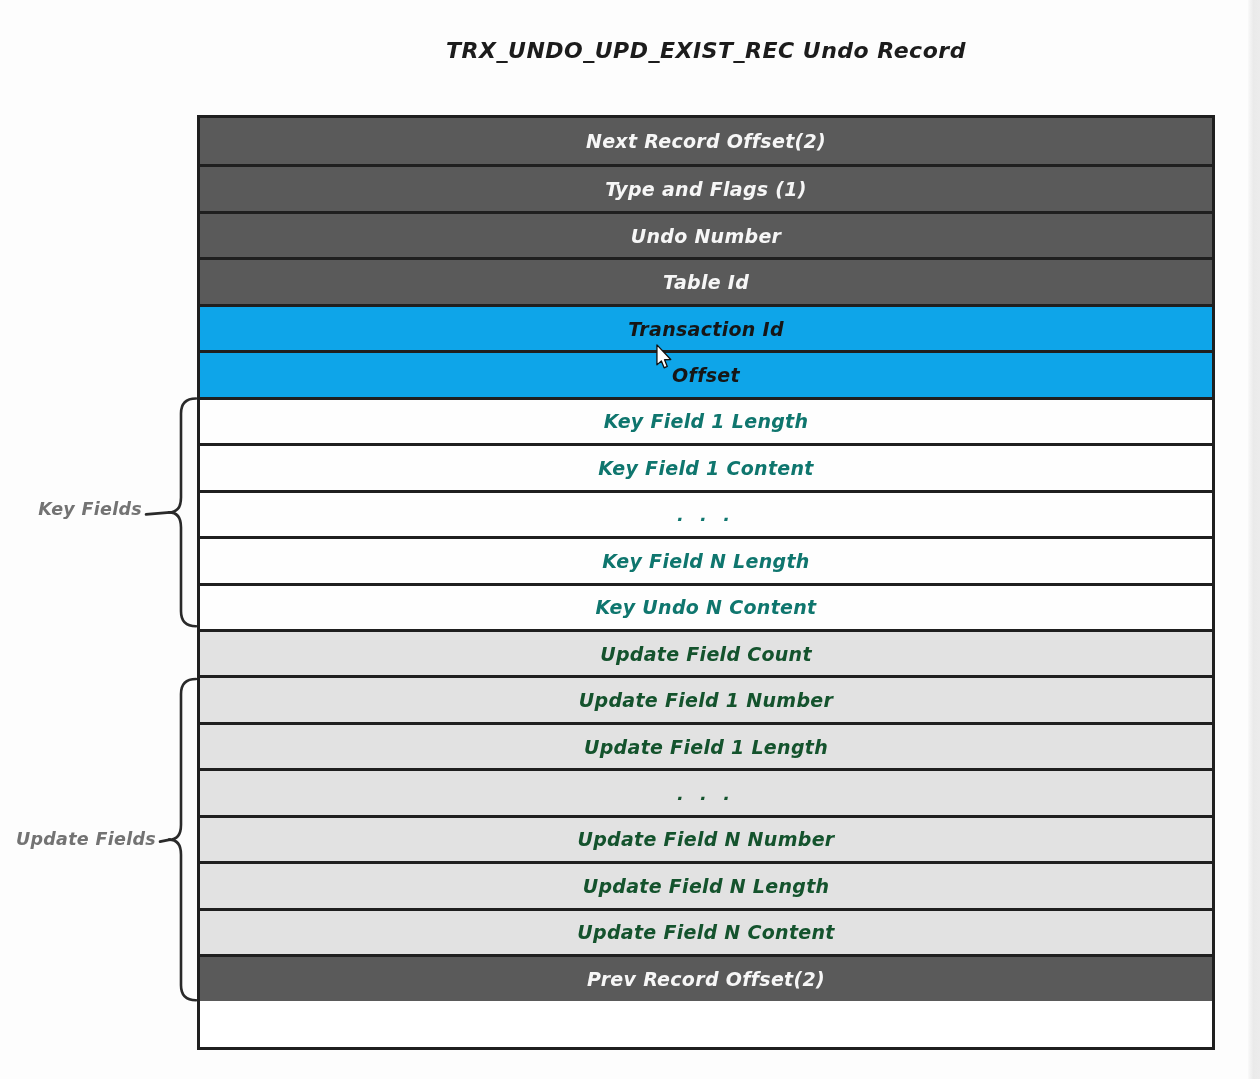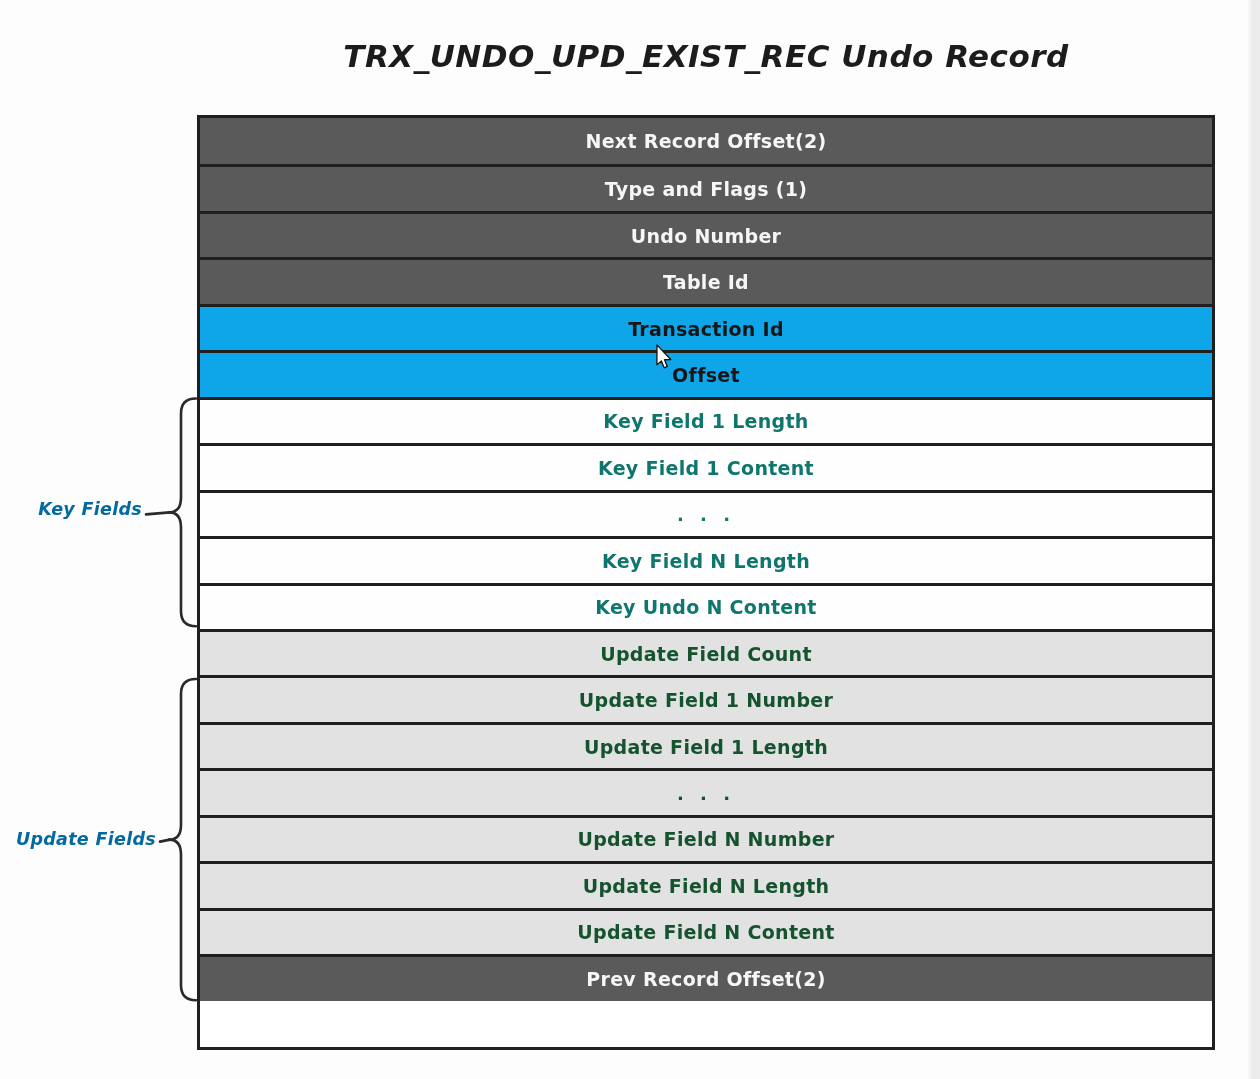--- a/index.html
+++ b/index.html
@@ -11,40 +11,41 @@
   }
   #stage {
     position: relative;
     width: 1260px; height: 1079px;
     background: #fdfdfd;
   }
   .title {
     position: absolute;
     top: 38px; left: 197px; width: 1018px;
     text-align: center;
-    font-size: 31px;
+    font-size: 22px;
     font-weight: bold;
     font-style: italic;
     color: #1c1c1c;
     letter-spacing: 0.5px;
   }
   .record-table {
     position: absolute;
     top: 115px; left: 197px;
     width: 1018px; height: 935px;
     display: grid;
     grid-template-rows: repeat(20, 1fr);
     border: 3px solid #1f1f1f;
     background: #ffffff;
   }
   .row {
     display: flex;
     align-items: center;
     justify-content: center;
     border-top: 3px solid #1f1f1f;
+    font-style: italic;
     font-weight: bold;
     font-size: 19px;
     letter-spacing: 0.3px;
   }
   .row:first-child { border-top: none; }
   .row.dark   { background: #5a5a5a; color: #f6f6f6; }
   .row.medium { background: #0ea5e9; color: #161616; }
   .row.white  { background: #fefefe; color: #0f766e; }
   .row.light  { background: #e2e2e2; color: #14532d; }
   .row .dots  { letter-spacing: 5px; font-size: 18px; }
@@ -60,21 +61,21 @@
     stroke-width: 2.6;
     stroke-linecap: round;
     stroke-linejoin: round;
   }
   .group-label {
     position: absolute;
     transform: translateY(-54%);
     font-style: italic;
     font-weight: 600;
     font-size: 17.5px;
-    color: #0369a1;
+    color: #737373;
     white-space: nowrap;
     letter-spacing: 0.3px;
   }
   .scroll-strip {
     position: absolute;
     top: 0; right: 0;
     width: 12px; height: 100%;
     background: linear-gradient(to right, #f6f6f6, #eaeaea 40%, #ececec);
     border-left: 1px solid #f8f8f8;
   }

